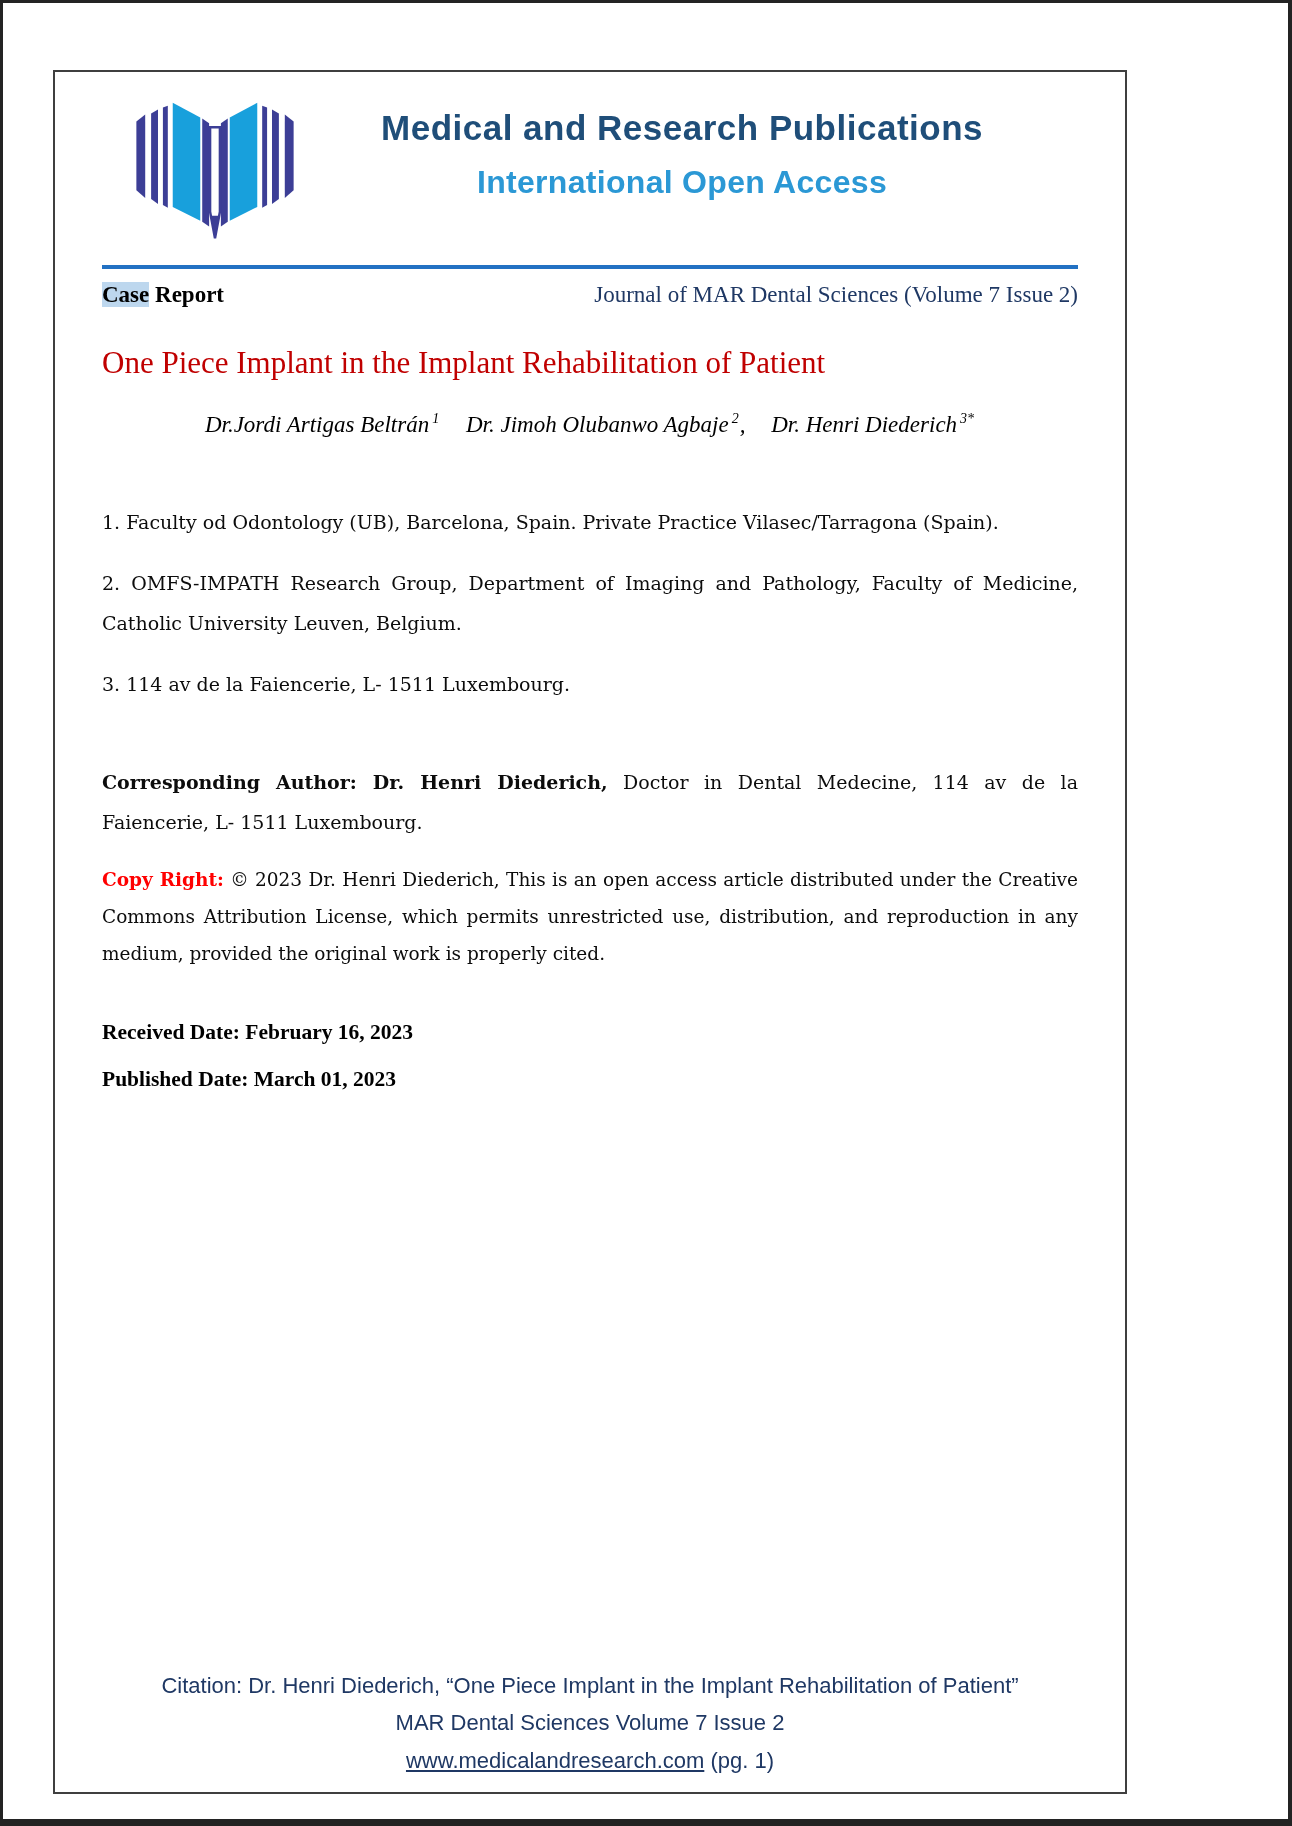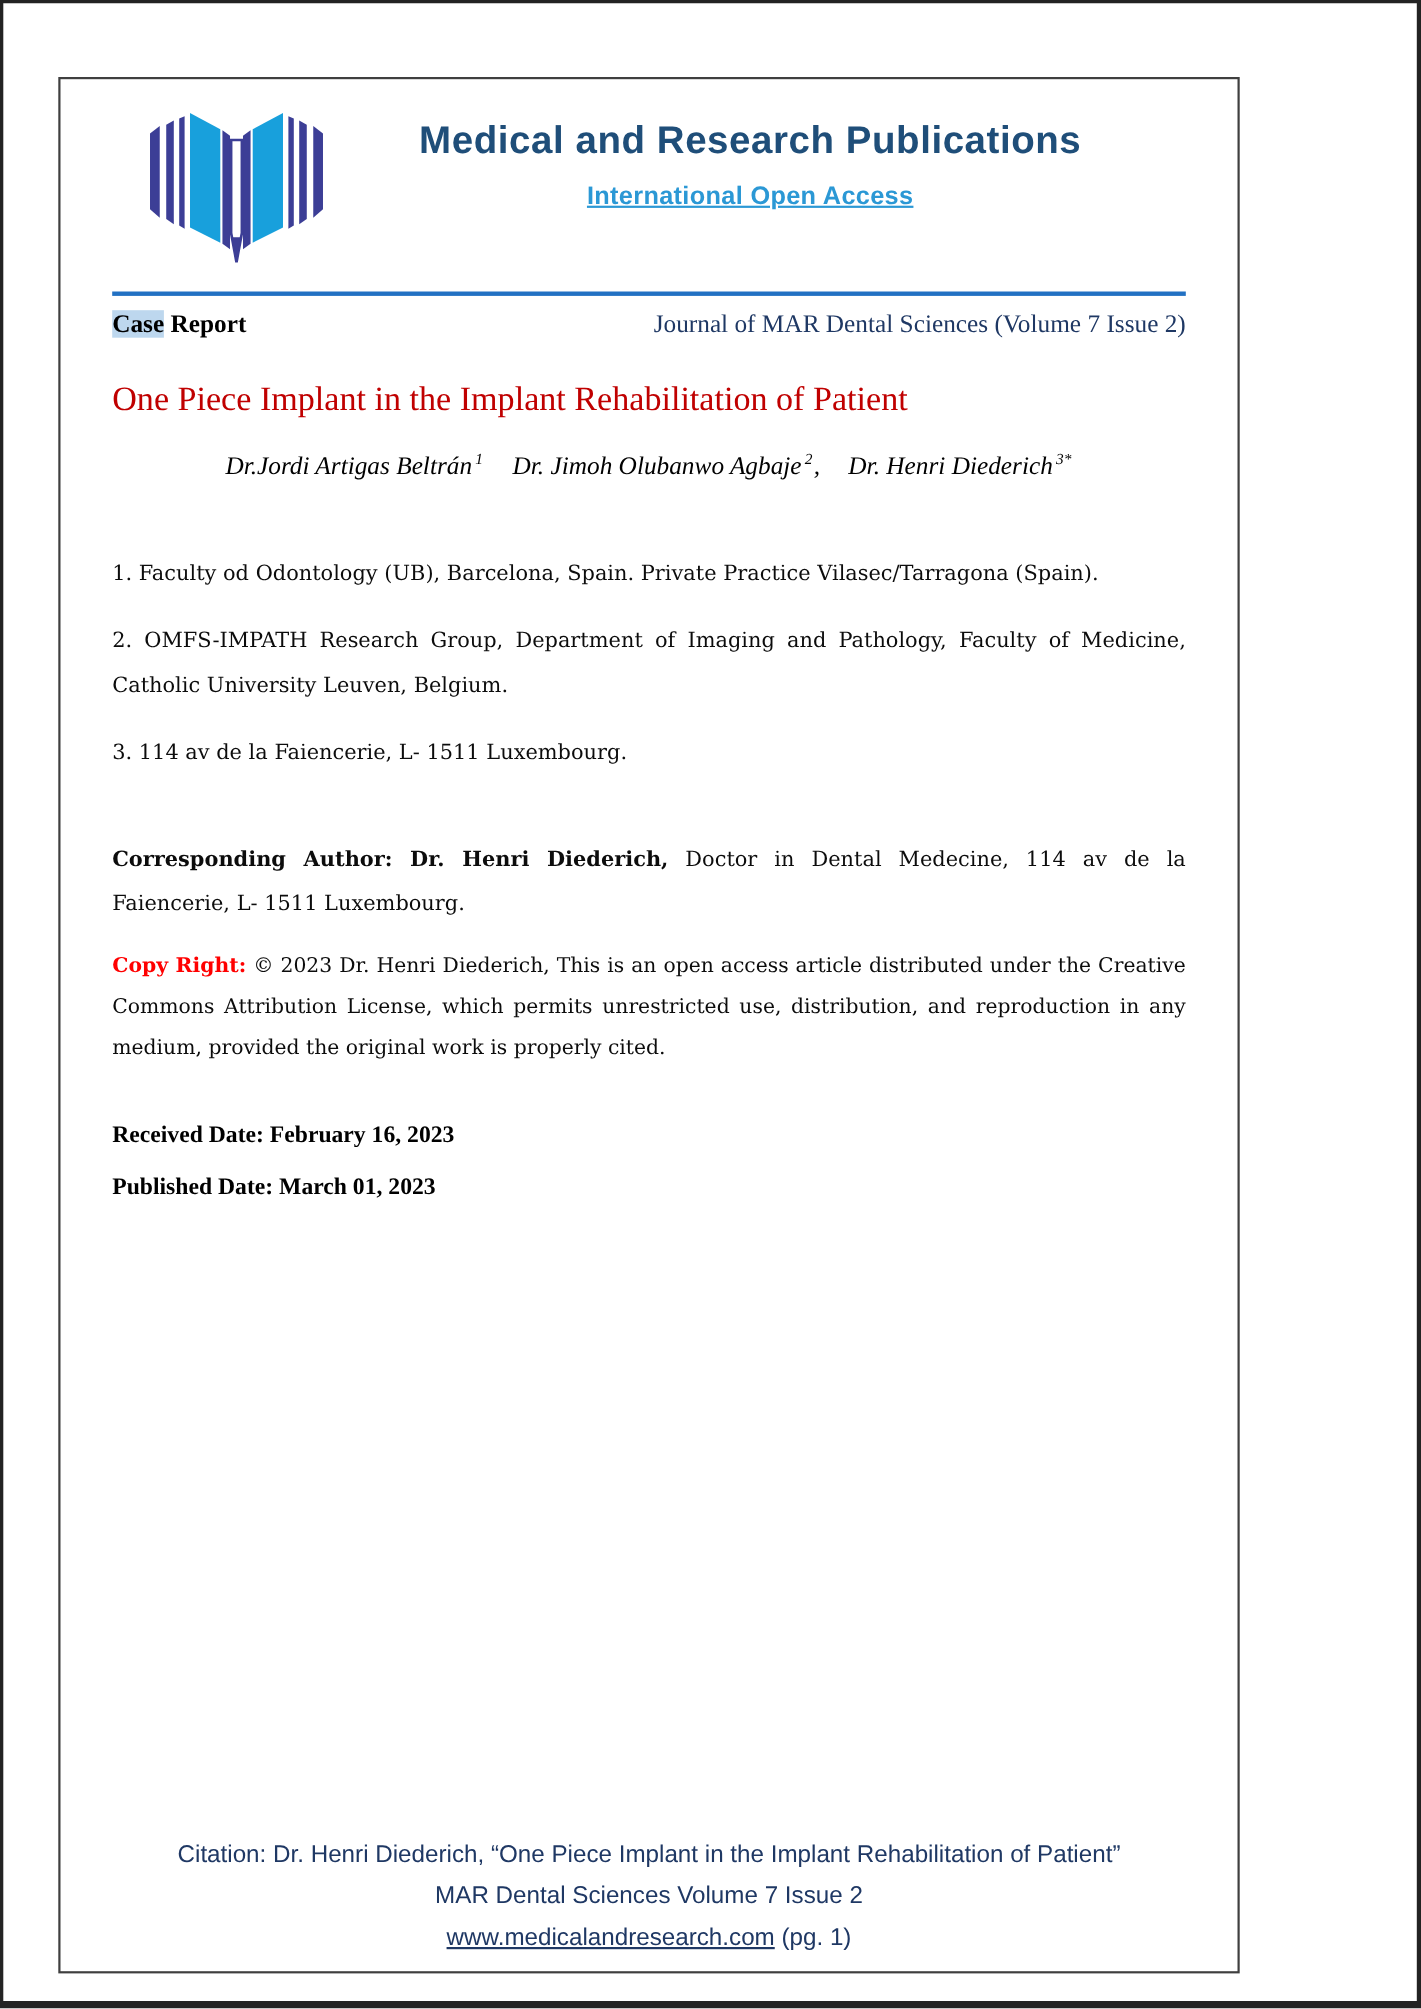--- a/index.html
+++ b/index.html
@@ -29,22 +29,22 @@
 
   
   .header-row{display:flex;align-items:flex-start;gap:26px;margin-top:2px;}
   .logo-box{flex:0 0 auto;width:170px;height:172px;margin-left:28px;}
   .brand-col{flex:1 1 auto;text-align:center;padding-right:40px;}
   .brand-name{
     font-family:"Liberation Sans",sans-serif;font-weight:700;font-size:35px;
     color:var(--brand-dark-blue);letter-spacing:0.5px;margin-top:22px;
   }
   .brand-tagline{
-    font-family:"Liberation Sans",sans-serif;font-weight:700;font-size:23px;
-    color:var(--brand-light-blue);margin-top:16px;letter-spacing:0.3px;text-decoration:underline;
+    font-family:"Liberation Sans",sans-serif;font-weight:700;font-size:32px;
+    color:var(--brand-light-blue);margin-top:16px;letter-spacing:0.3px;
   }
   .rule{height:4px;background:var(--rule-blue);margin-top:7px;}
 
   
   .meta-row{display:flex;justify-content:space-between;align-items:baseline;margin-top:13px;text-align:center;}
   .article-type{font-size:23px;font-weight:700;color:#000;}
   .article-type .hl{background:var(--highlight-blue);}
   .journal-line{font-size:23px;font-weight:400;color:var(--navy);}
 
   

